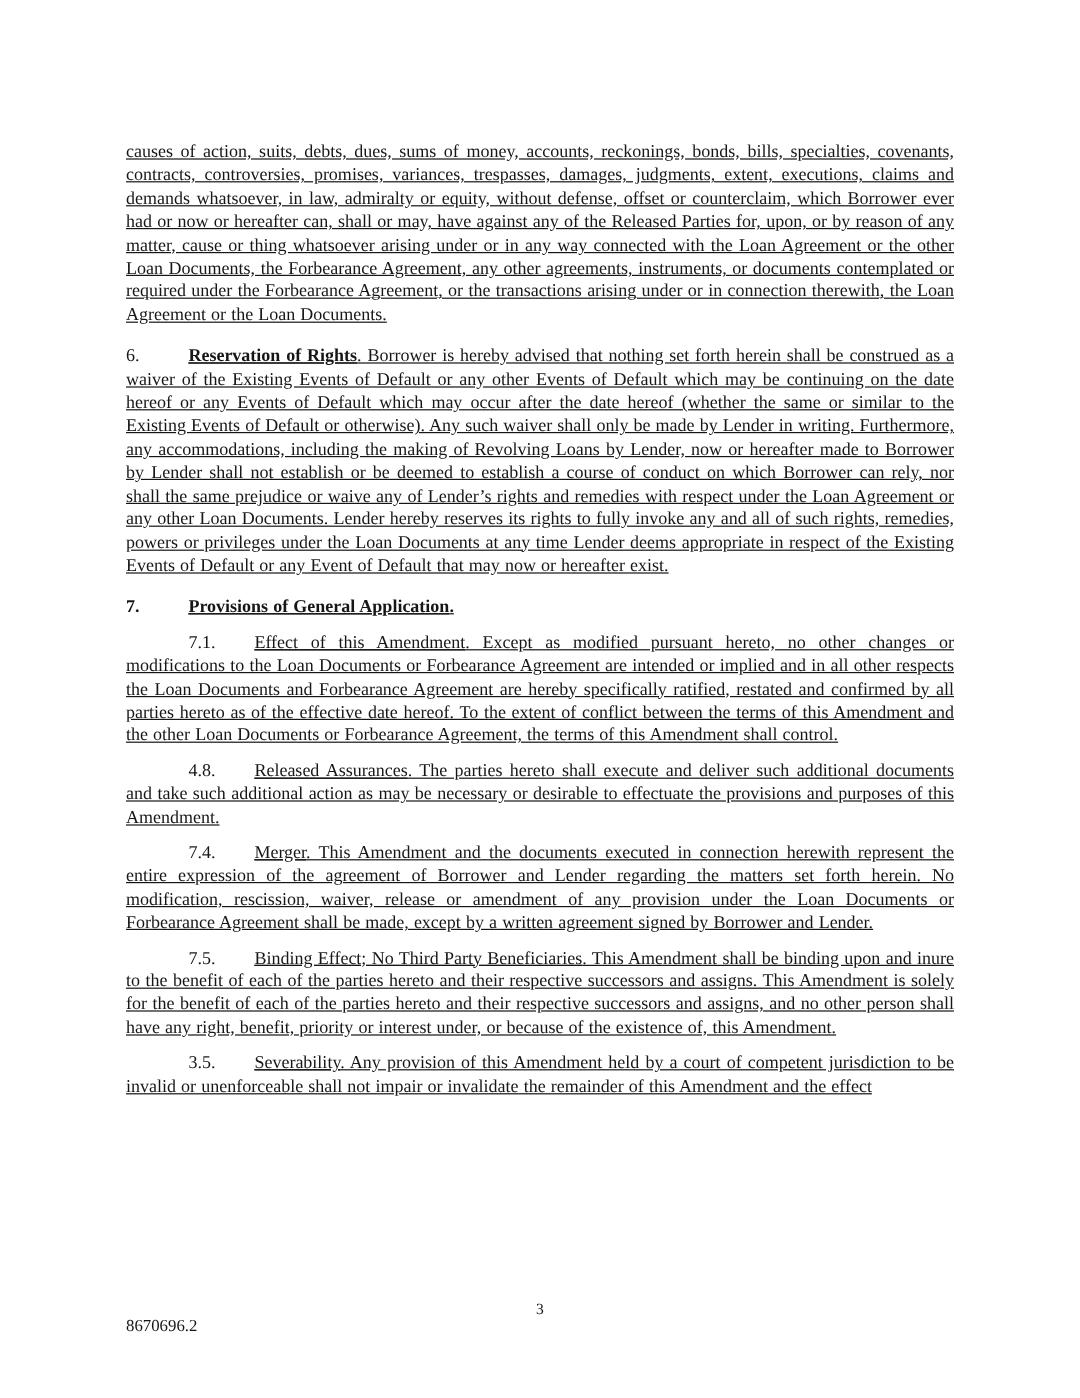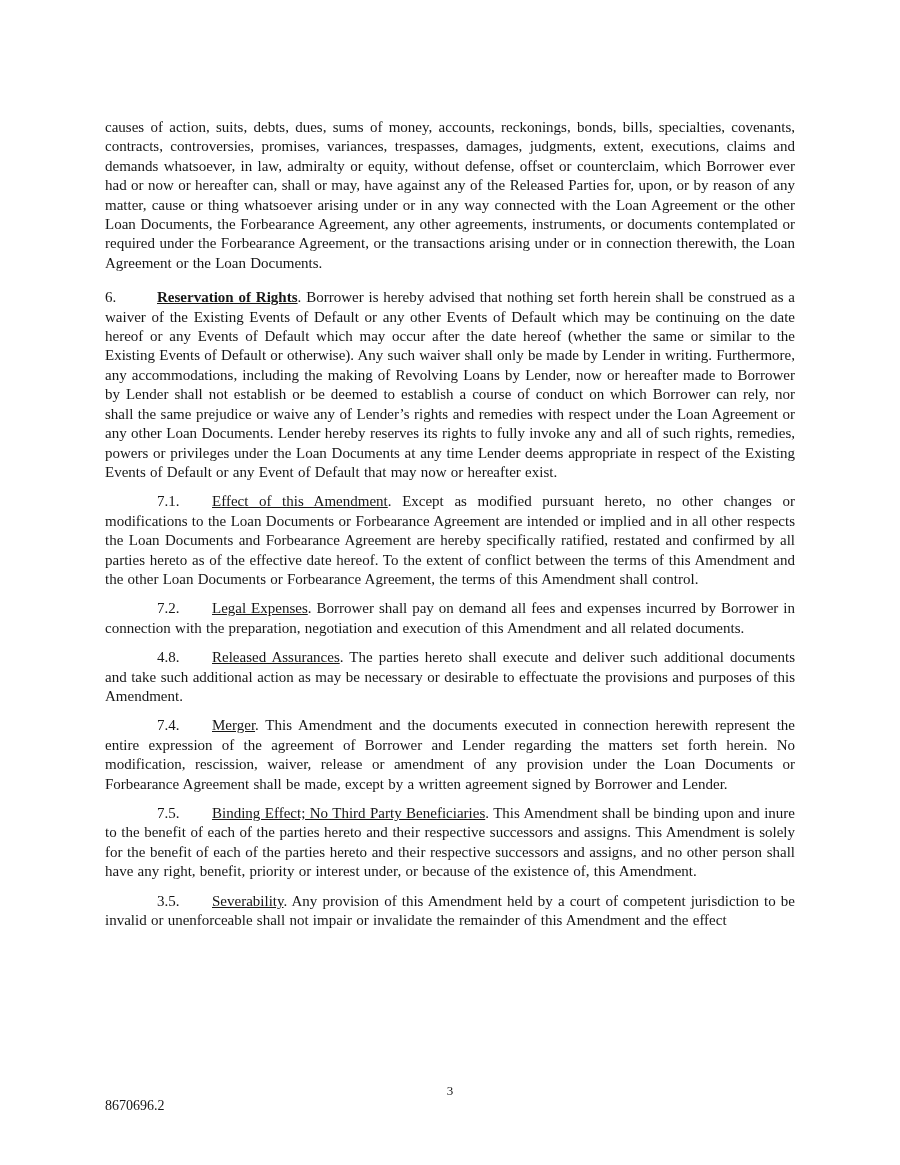--- a/index.html
+++ b/index.html
@@ -21,20 +21,21 @@
     left: 105px;
     top: 118px;
     width: 690px;
   }
   .para {
     font-size: 15px;
     line-height: 19.4px;
     text-align: justify;
     margin-top: 15px;
     word-spacing: 0.5px;
+    text-decoration: underline;
   }
   .para.first { margin-top: 0; }
   .num {
     display: inline-block;
     width: 52px;
     text-indent: 0;
   }
   .subnum {
     display: inline-block;
     width: 55px;
@@ -64,24 +65,24 @@
 </head>
 <body>
 
 <div class="page">
   <div class="content">
 
     <p class="para first">causes of action, suits, debts, dues, sums of money, accounts, reckonings, bonds, bills, specialties, covenants, contracts, controversies, promises, variances, trespasses, damages, judgments, extent, executions, claims and demands whatsoever, in law, admiralty or equity, without defense, offset or counterclaim, which Borrower ever had or now or hereafter can, shall or may, have against any of the Released Parties for, upon, or by reason of any matter, cause or thing whatsoever arising under or in any way connected with the Loan Agreement or the other Loan Documents, the Forbearance Agreement, any other agreements, instruments, or documents contemplated or required under the Forbearance Agreement, or the transactions arising under or in connection therewith, the Loan Agreement or the Loan Documents.</p>
 
     <p class="para"><span class="num">6.</span><span class="bold-underline">Reservation of Rights</span><span>. Borrower is hereby advised that nothing set forth herein shall be construed as a waiver of the Existing Events of Default or any other Events of Default which may be continuing on the date hereof or any Events of Default which may occur after the date hereof (whether the same or similar to the Existing Events of Default or otherwise). Any such waiver shall only be made by Lender in writing. Furthermore, any accommodations, including the making of Revolving Loans by Lender, now or hereafter made to Borrower by Lender shall not establish or be deemed to establish a course of conduct on which Borrower can rely, nor shall the same prejudice or waive any of Lender’s rights and remedies with respect under the Loan Agreement or any other Loan Documents. Lender hereby reserves its rights to fully invoke any and all of such rights, remedies, powers or privileges under the Loan Documents at any time Lender deems appropriate in respect of the Existing Events of Default or any Event of Default that may now or hereafter exist.</span></p>
 
+    <p class="para"><span class="num bold">7.</span><span class="bold-underline">Provisions of General Application</span><span class="bold">.</span></p>
 
     <p class="para subsection"><span class="subnum">7.1.</span><span class="underline">Effect of this Amendment</span><span>. Except as modified pursuant hereto, no other changes or modifications to the Loan Documents or Forbearance Agreement are intended or implied and in all other respects the Loan Documents and Forbearance Agreement are hereby specifically ratified, restated and confirmed by all parties hereto as of the effective date hereof. To the extent of conflict between the terms of this Amendment and the other Loan Documents or Forbearance Agreement, the terms of this Amendment shall control.</span></p>
 
-    <p class="para subsection"><span class="subnum">7.2.</span><span class="underline">Legal Expenses</span><span>. Borrower shall pay on demand all fees and expenses incurred by Borrower in connection with the preparation, negotiation and execution of this Amendment and all related documents.</span></p>
 
     <p class="para subsection"><span class="subnum">4.8.</span><span class="underline">Released Assurances</span><span>. The parties hereto shall execute and deliver such additional documents and take such additional action as may be necessary or desirable to effectuate the provisions and purposes of this Amendment.</span></p>
 
     <p class="para subsection"><span class="subnum">7.4.</span><span class="underline">Merger</span><span>. This Amendment and the documents executed in connection herewith represent the entire expression of the agreement of Borrower and Lender regarding the matters set forth herein. No modification, rescission, waiver, release or amendment of any provision under the Loan Documents or Forbearance Agreement shall be made, except by a written agreement signed by Borrower and Lender.</span></p>
 
     <p class="para subsection"><span class="subnum">7.5.</span><span class="underline">Binding Effect; No Third Party Beneficiaries</span><span>. This Amendment shall be binding upon and inure to the benefit of each of the parties hereto and their respective successors and assigns. This Amendment is solely for the benefit of each of the parties hereto and their respective successors and assigns, and no other person shall have any right, benefit, priority or interest under, or because of the existence of, this Amendment.</span></p>
 
     <p class="para subsection"><span class="subnum">3.5.</span><span class="underline">Severability</span><span>. Any provision of this Amendment held by a court of competent jurisdiction to be invalid or unenforceable shall not impair or invalidate the remainder of this Amendment and the effect</span></p>
 
   </div>

